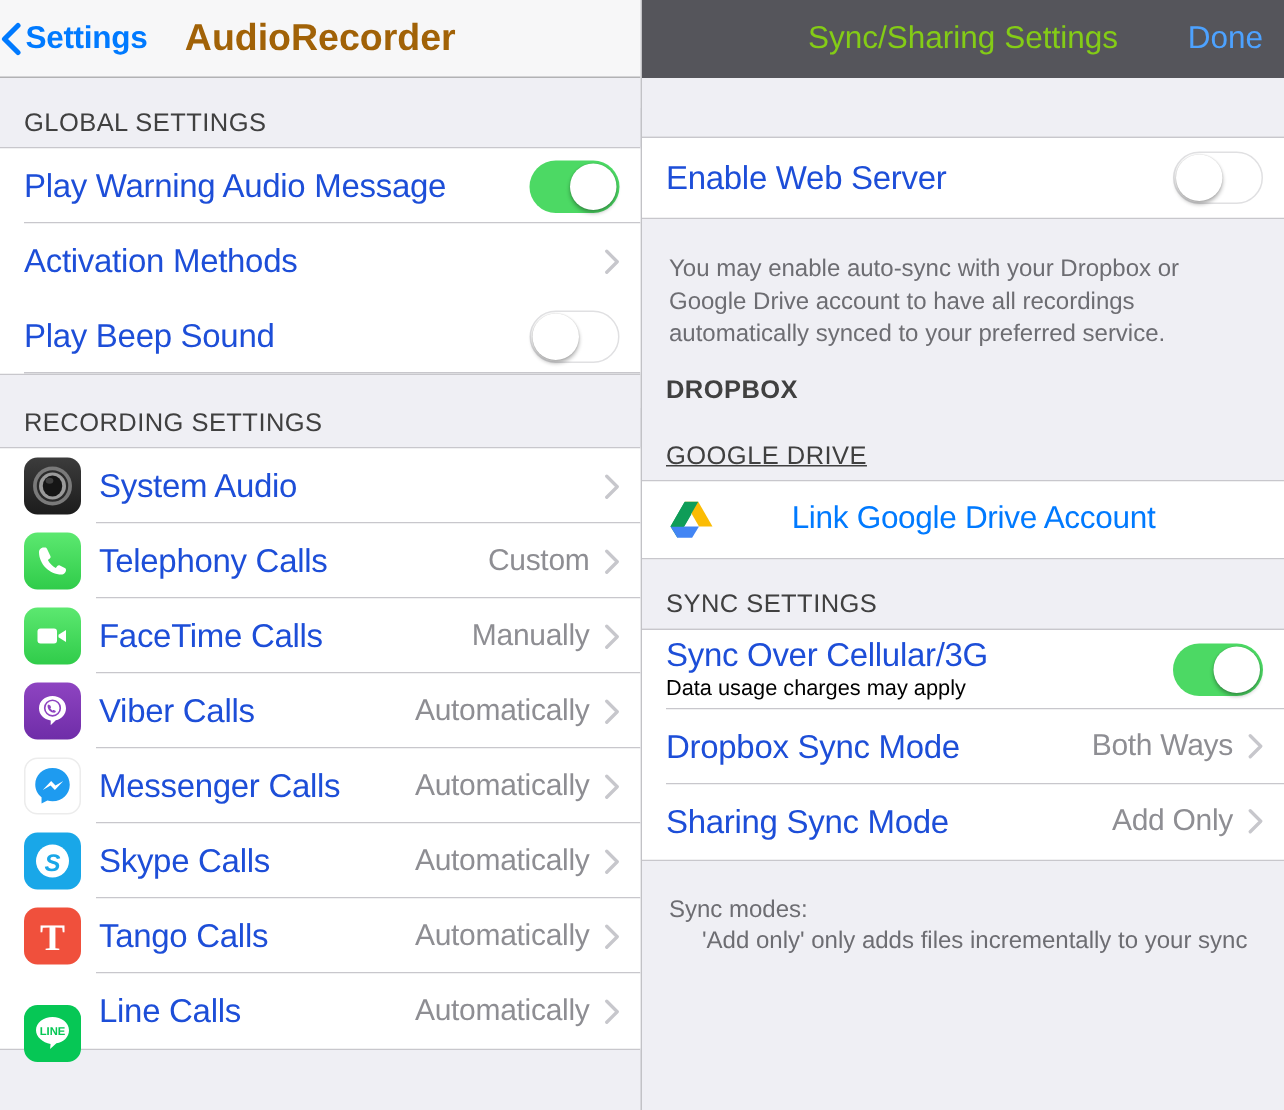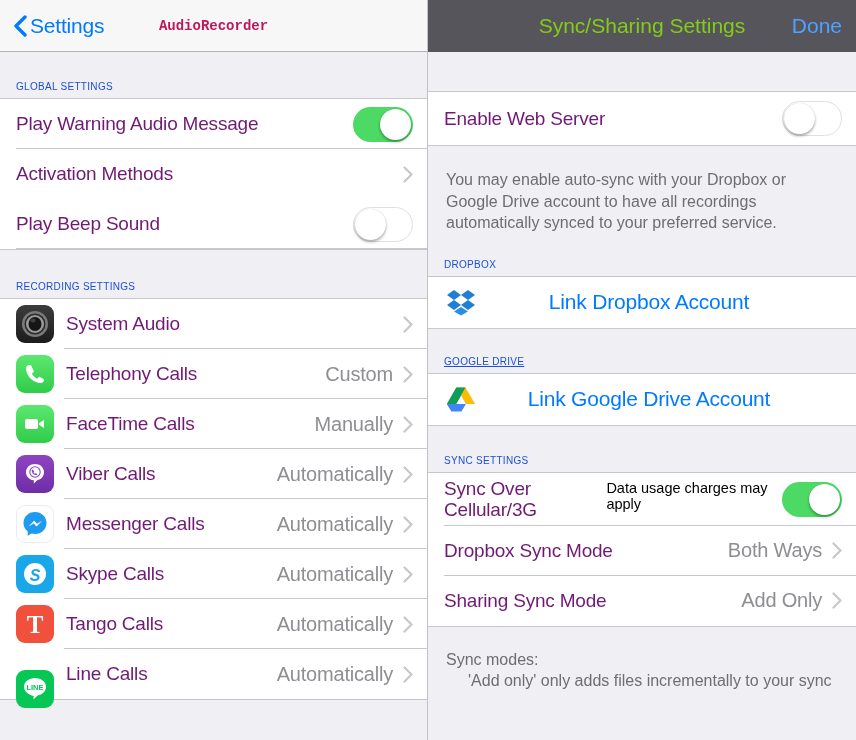--- a/index.html
+++ b/index.html
@@ -15,69 +15,69 @@
   .pane-left { border-right: 1px solid #c2c2c6; }
 
   
   .navbar-light {
     height: 52px; background: #f7f7f8;
     border-bottom: 1px solid #b2b2b4;
     display: flex; align-items: center; position: relative;
   }
   .back-btn {
     display: flex; align-items: center; gap: 3px;
-    padding-left: 13px; cursor: pointer;
+    padding-left: 0; cursor: pointer; font-weight: bold;
   }
   .chev-back {
     width: 14px; height: 24px; position: relative; flex: none;
   }
   .chev-back svg { display: block; }
   .back-label { color: #007aff; font-size: 21px; letter-spacing: -0.2px; }
   .nav-title-light {
     position: absolute; left: 0; right: 0; text-align: center;
-    font-size: 14px; font-weight: bold; color: #be185d; pointer-events: none; font-family: Liberation Mono, monospace;
+    font-size: 25px; font-weight: bold; color: #a16207; pointer-events: none;
   }
   .navbar-dark {
     height: 52px; background: #55555b;
     display: flex; align-items: center; position: relative;
   }
   .nav-title-dark {
     position: absolute; left: 0; right: 0; text-align: center;
     font-size: 21px; font-weight: normal; color: #84cc16; pointer-events: none;
   }
   .done-btn {
     margin-left: auto; margin-right: 14px;
     color: #4da2ff; font-size: 21px; cursor: pointer; z-index: 2;
   }
 
   
   .section-header {
-    font-size: 10px; color: #1d4ed8; letter-spacing: 0.3px;
+    font-size: 17px; color: #404040; letter-spacing: 0.3px;
     padding: 0 0 6px 16px; display: flex; align-items: flex-end;
   }
   .gap { background: #efeff4; }
   .group { background: #fff; border-top: 1px solid #c8c7cc; border-bottom: 1px solid #c8c7cc; }
   .row {
     background: #fff; display: flex; align-items: center;
     padding: 0 14px 0 16px; position: relative; height: 50px;
   }
   .row.sep::after {
     content: ""; position: absolute; left: 16px; right: 0; bottom: 0;
     height: 1px; background: #c8c7cc;
   }
   .row.sep-icon::after { left: 64px; }
-  .row-title { font-size: 19px; color: #701a75; letter-spacing: -0.2px; }
+  .row-title { font-size: 22px; color: #1d4ed8; letter-spacing: -0.2px; }
   .row-value {
     margin-left: auto; font-size: 20px; color: #8e8e93;
     letter-spacing: -0.2px; padding-right: 6px;
   }
   .chev {
     flex: none; width: 10px; height: 17px; margin-left: 4px;
   }
-  .stack { display: flex; justify-content: flex-start; line-height: 1.12; }
+  .stack { display: flex; flex-direction: column; justify-content: flex-start; line-height: 1.12; }
   .sub { font-size: 14.5px; color: #000; margin-top: 2px; }
 
   
   .toggle {
     margin-left: auto; width: 60px; height: 35px; border-radius: 18px;
     position: relative; flex: none;
   }
   .toggle.on { background: #4cd964; }
   .toggle.off { background: #fff; border: 1px solid #e0e0e2; }
   .knob {
@@ -309,36 +309,22 @@
         <span class="row-title">Enable Web Server</span>
         <span class="toggle off">
           <span class="knob"></span>
         </span>
       </div>
     </div>
 
     <div class="footer-note" style="padding-top:23px;">You may enable auto-sync with your Dropbox or Google Drive account to have all recordings automatically synced to your preferred service.</div>
 
     <div class="gap" style="height:18px;"></div>
-    <div class="section-header" style="height:24px;">DROPBOX</div>
-
-    <div class="group">
-      <div class="row link-row" style="height:51px;">
-        <span class="svcicon">
-          <svg width="30" height="28" viewBox="0 0 30 28">
-            <path d="M8 2L1 7l7 5 7-5z" fill="#1e7fd4"></path>
-            <path d="M22 2l7 5-7 5-7-5z" fill="#1e7fd4"></path>
-            <path d="M1 17l7-5 7 5-7 5z" fill="#1e7fd4"></path>
-            <path d="M29 17l-7-5-7 5 7 5z" fill="#1e7fd4"></path>
-            <path d="M8 23.5l7-4.5 7 4.5-7 4z" fill="#2a8fe0"></path>
-          </svg>
-        </span>
-        <span class="link-text">Link Dropbox Account</span>
-      </div>
-    </div>
+    <div class="section-header" style="height:24px;font-weight:bold;">DROPBOX</div>
+
 
     <div class="gap" style="height:20px;"></div>
     <div class="section-header" style="height:24px;text-decoration:underline;">GOOGLE DRIVE</div>
 
     <div class="group">
       <div class="row link-row" style="height:51px;">
         <span class="svcicon">
           <svg width="30" height="28" viewBox="0 0 30 28">
             <path d="M10.5 2.5h9l9.5 16.5h-9z" fill="#fbbc04"></path>
             <path d="M10.5 2.5L1 19l4.6 7.5L19.5 2.5z" fill="#0f9d58" transform="translate(0,0)"></path>

